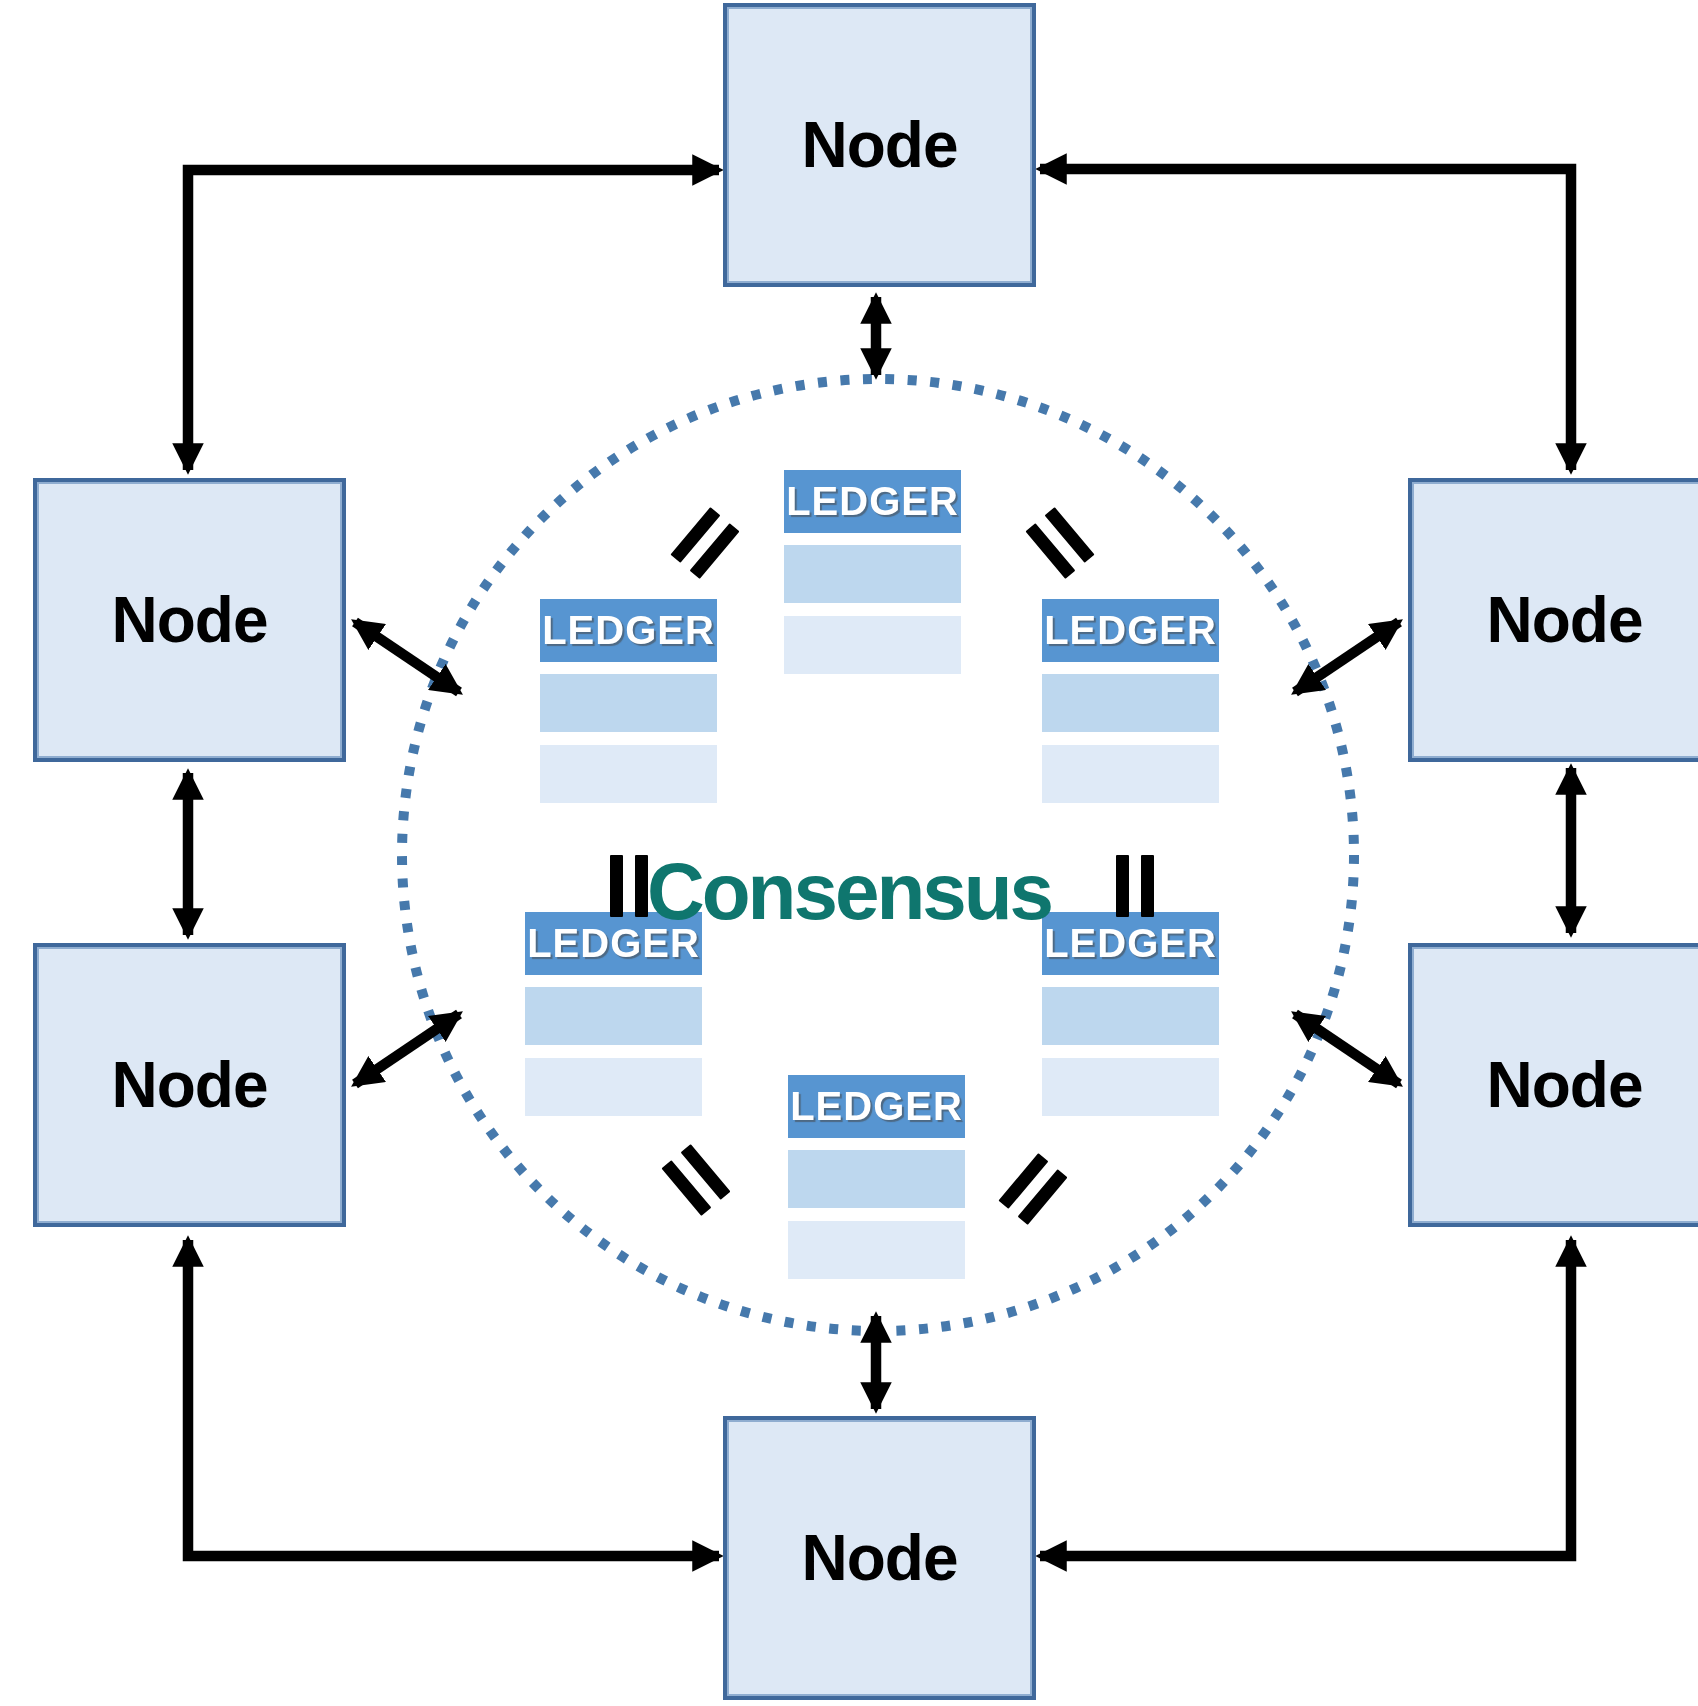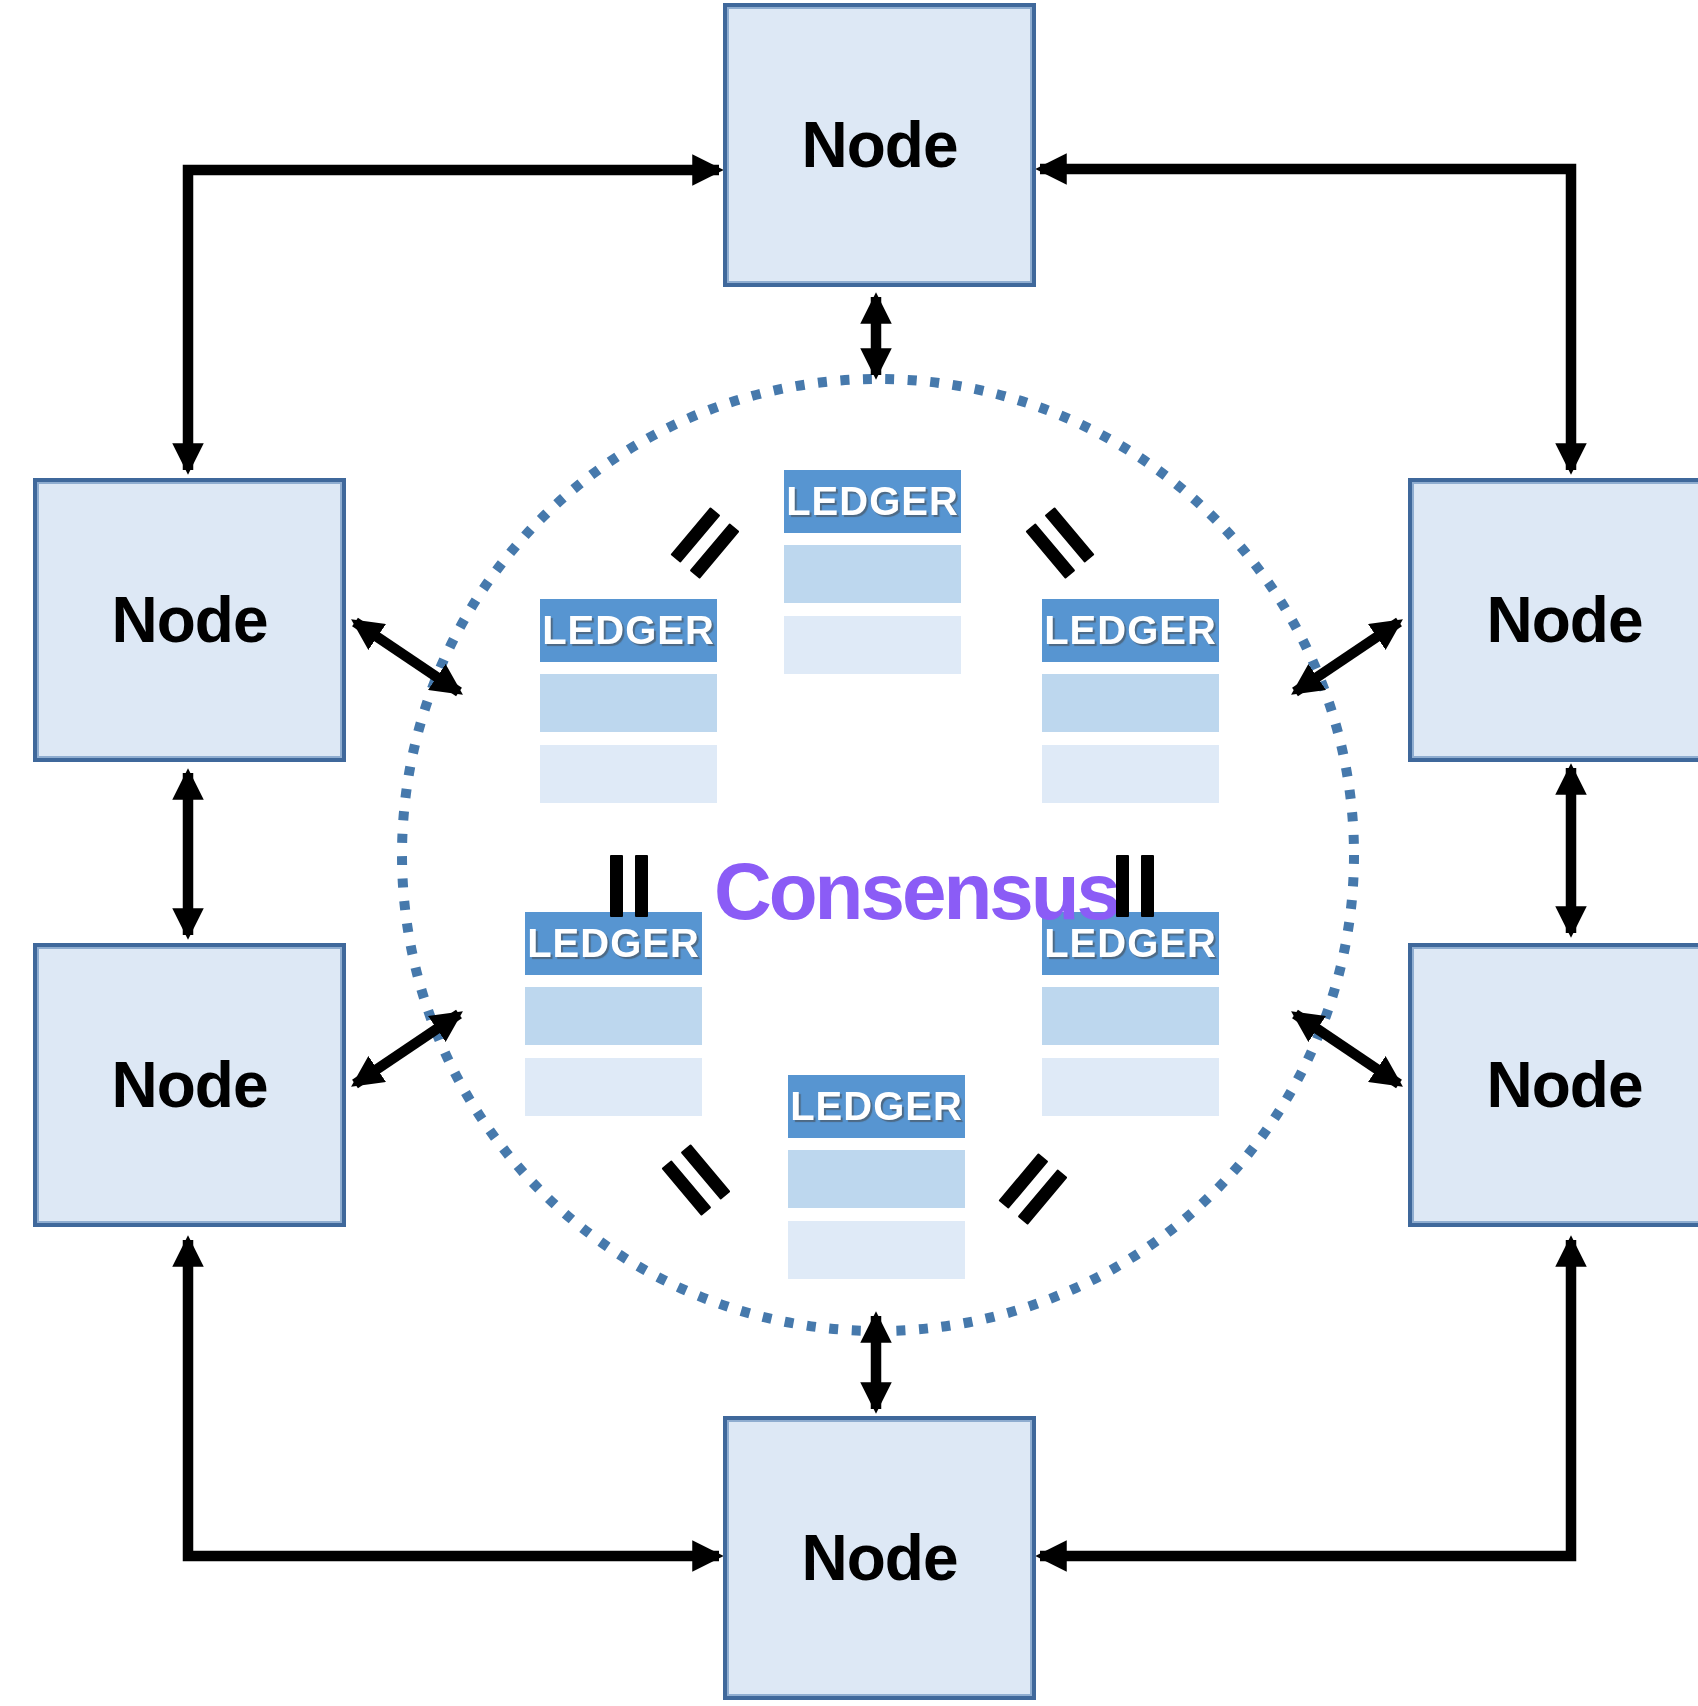--- a/index.html
+++ b/index.html
@@ -43,23 +43,23 @@
   .ledger .row1{margin-top:12px;height:58px;background:#bdd7ee;}
   .ledger .row2{margin-top:13px;height:58px;background:#dfeaf7;}
   .lg-top        {left:756px;top:470px;}
   .lg-upper-left {left:512px;top:599px;}
   .lg-upper-right{left:1014px;top:599px;}
   .lg-lower-left {left:497px;top:912px;}
   .lg-lower-right{left:1014px;top:912px;}
   .lg-bottom     {left:760px;top:1075px;}
   
   .consensus{
-    position:absolute;left:678px;top:846px;width:420px;
+    position:absolute;left:611px;top:846px;width:420px;
     text-align:center;
-    font-size:80px;font-weight:700;color:#8b5cf6;letter-spacing:-3px;
+    font-size:80px;font-weight:700;color:#0f766e;letter-spacing:-3px;
     z-index:2;white-space:nowrap;
   }
   
   .eq{
     position:absolute;width:62px;height:38px;
     display:flex;flex-direction:column;justify-content:space-between;
     z-index:2;
   }
   .eq .bar{width:62px;height:13px;background:#000;border-radius:1px;}
   .eq-ul{left:646px;top:524px;transform:rotate(-50deg);}

